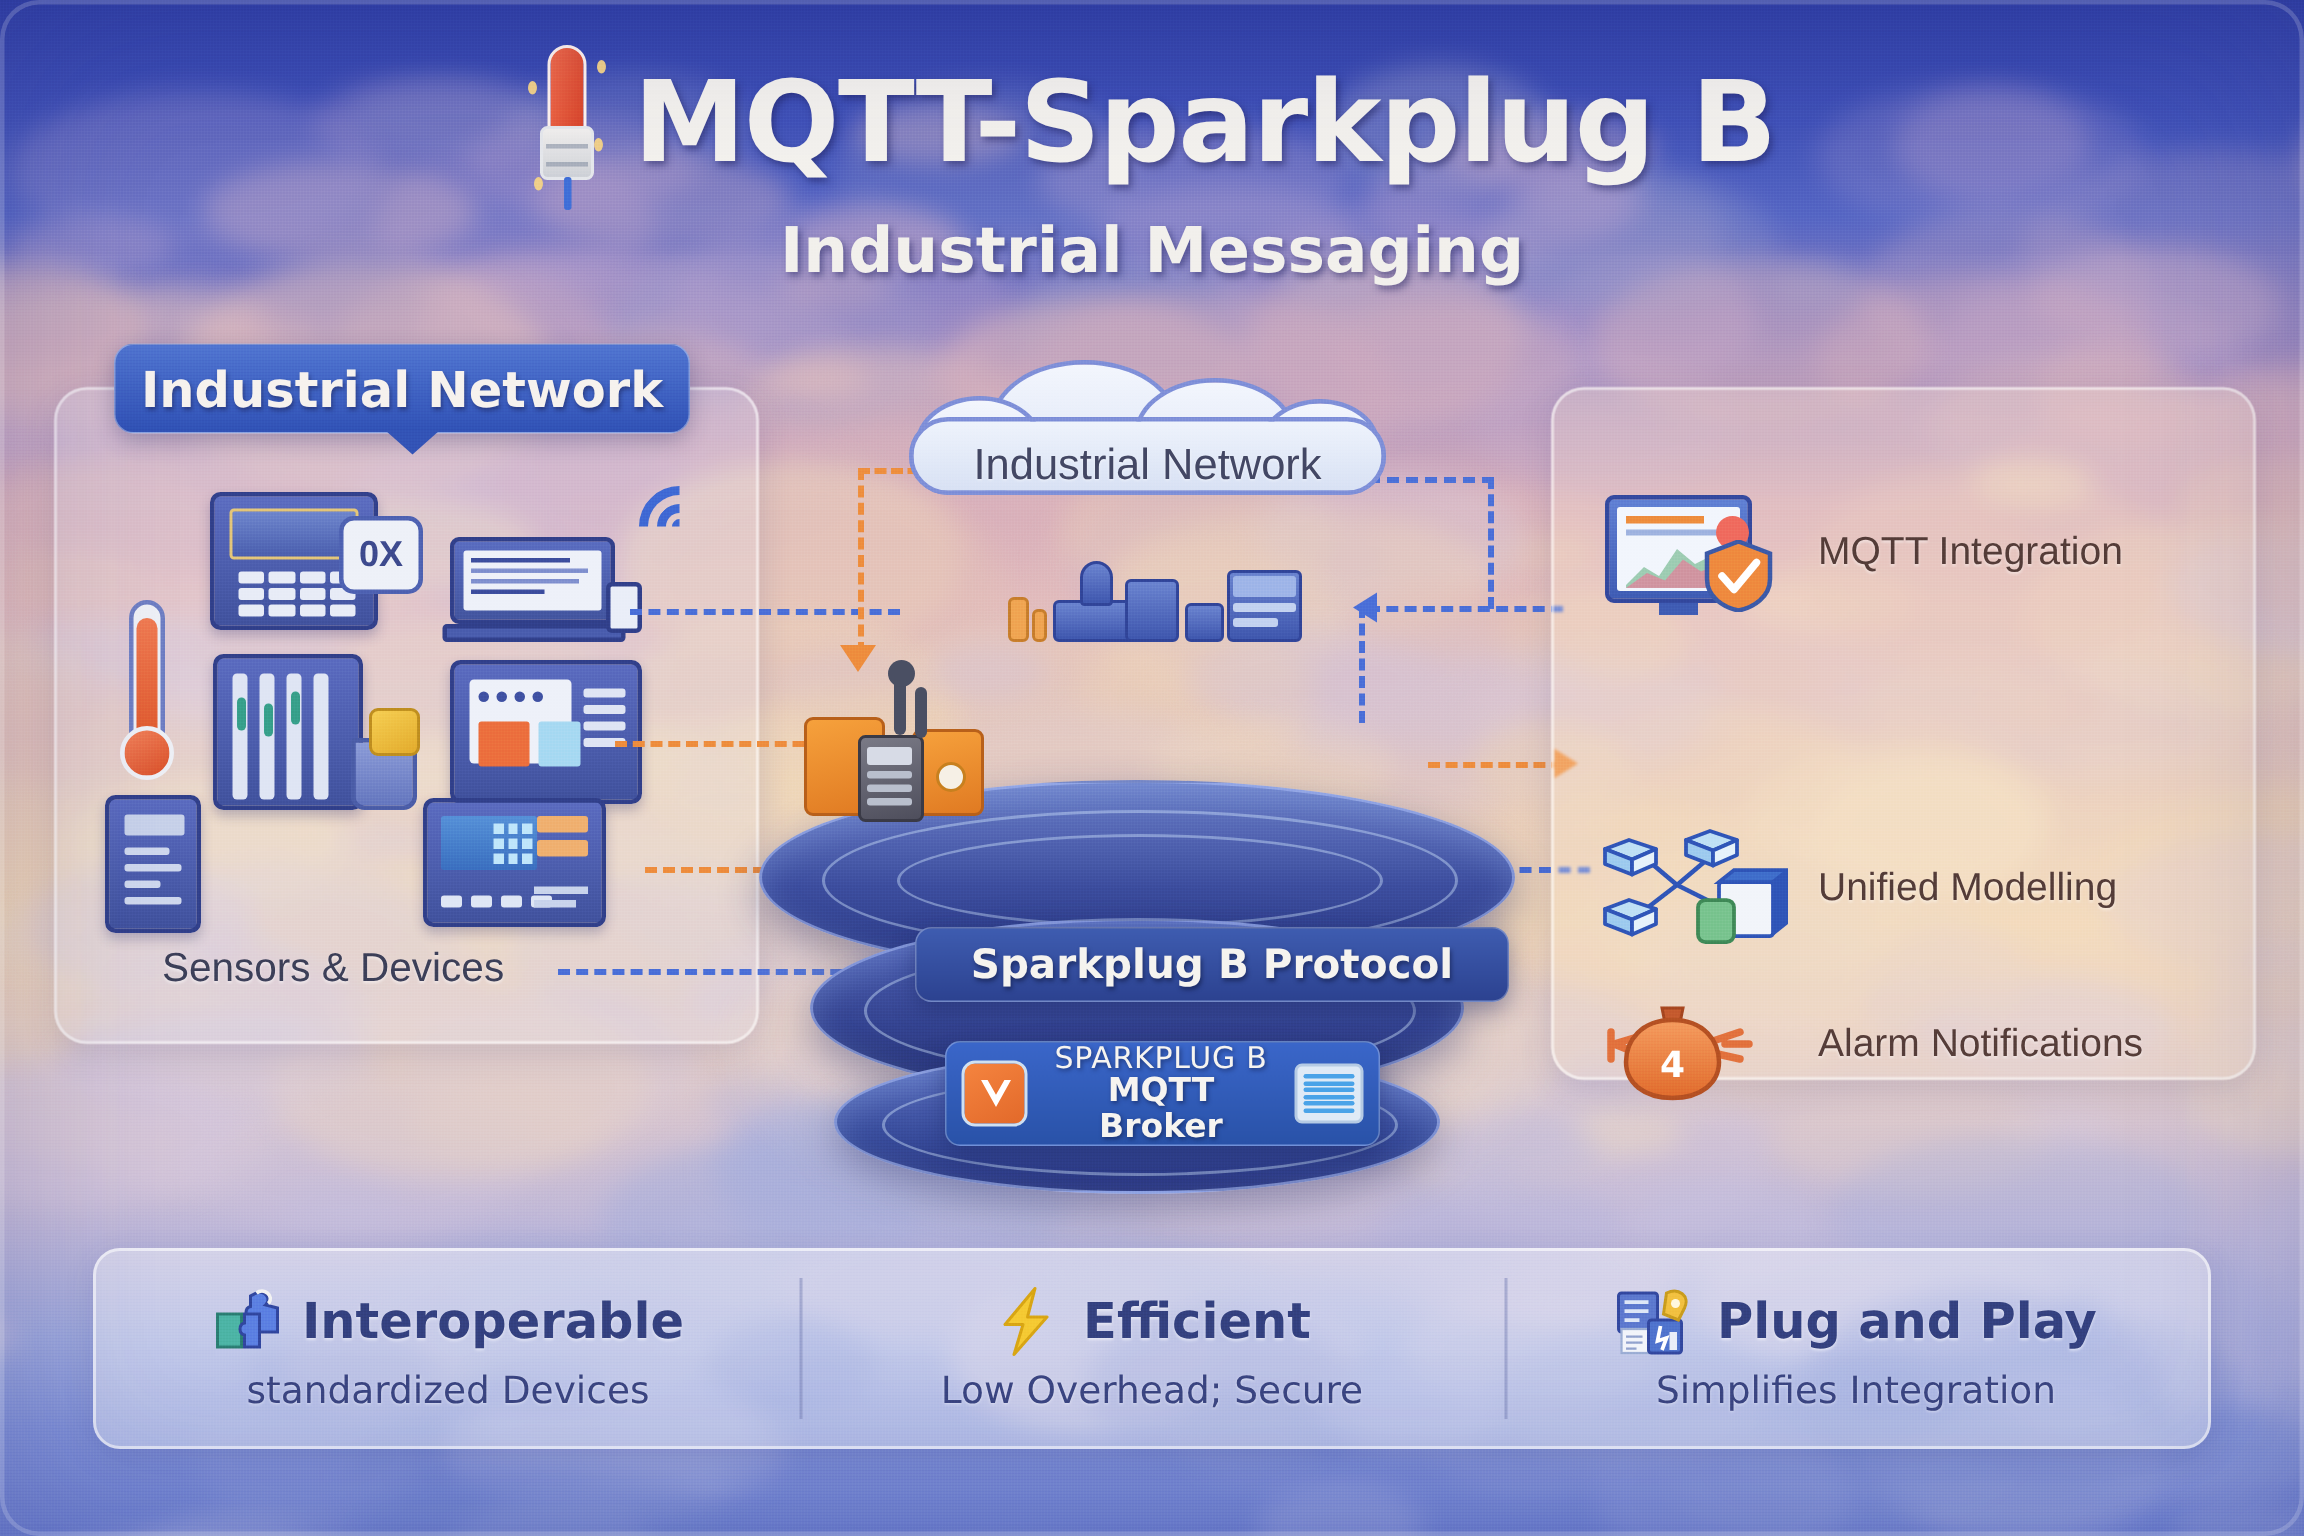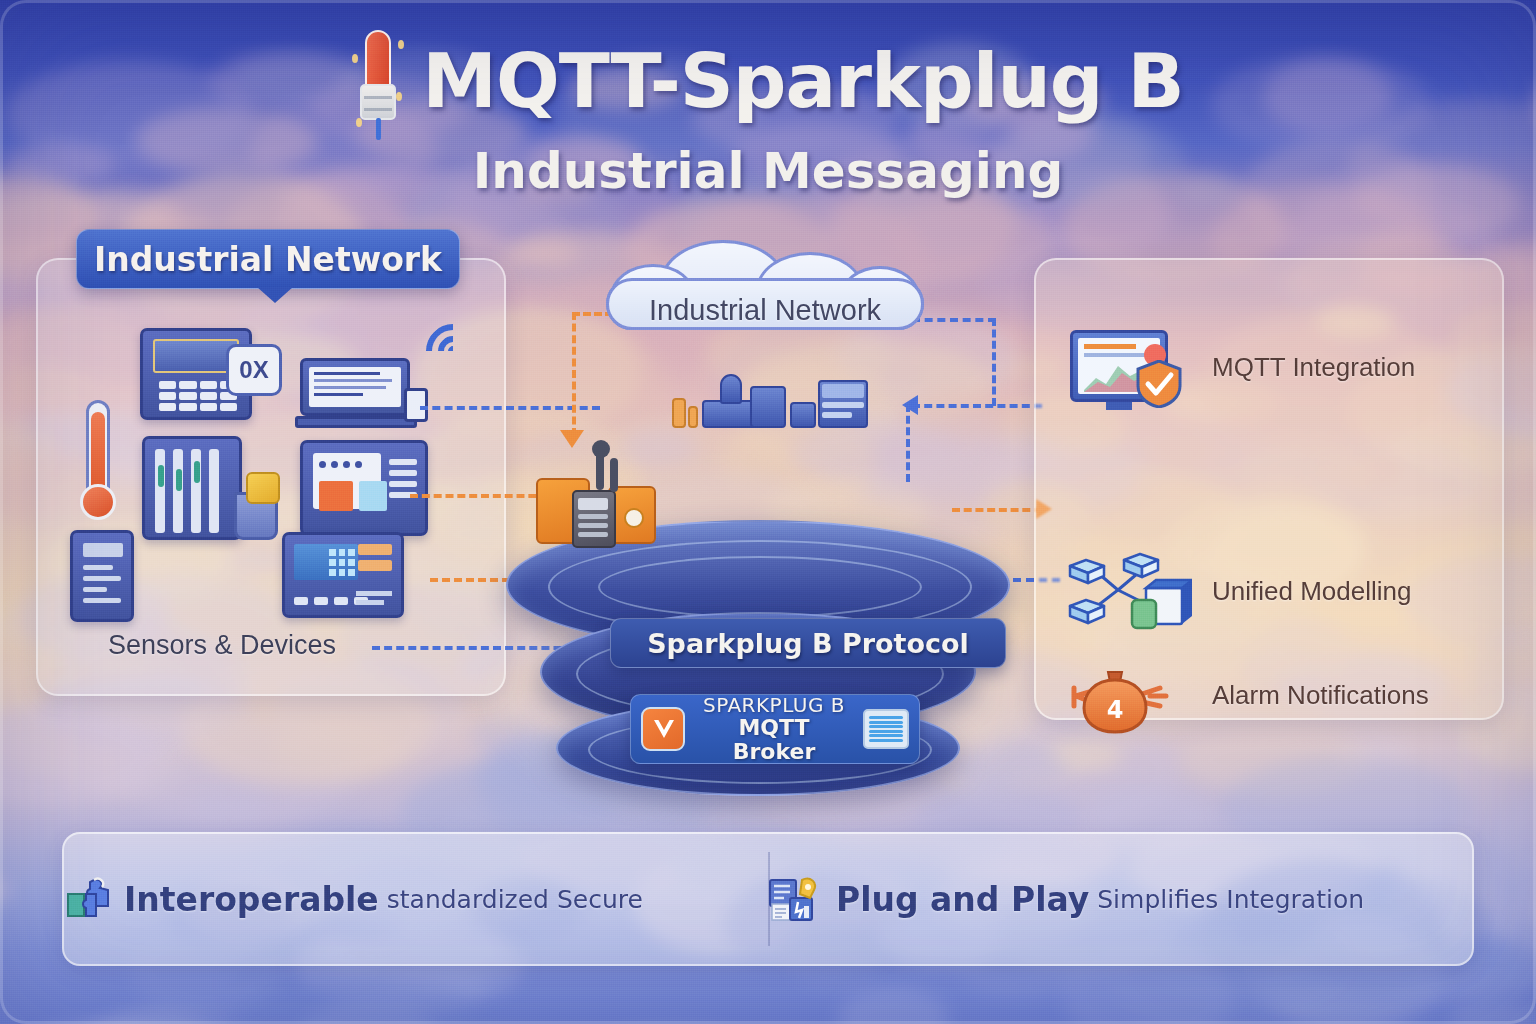--- a/index.html
+++ b/index.html
@@ -72,21 +72,21 @@
     display: flex; align-items: center; justify-content: center; gap: 18px;
   }
   #title-text {
     font-size: 75px; font-weight: bold; color: #f4f2ee;
     letter-spacing: -1px;
     text-shadow: 2px 3px 5px rgba(30,30,90,.5);
     font-family: "DejaVu Sans", sans-serif;
   }
   #subtitle {
     margin-top: 2px;
-    font-size: 50px; font-weight: bold; color: #f2f0ec;
+    font-size: 42px; font-weight: bold; color: #f2f0ec;
     text-shadow: 2px 3px 5px rgba(30,30,90,.5);
     font-family: "DejaVu Sans", sans-serif;
   }
   
   .rocket { position: relative; width: 52px; height: 118px; }
   .rk-body {
     position:absolute; left: 13px; top: 8px; width: 26px; height: 58px;
     background: linear-gradient(100deg,#f26b4b,#d9452a);
     border-radius: 13px 13px 4px 4px;
     border: 2px solid #fff4ef;
@@ -330,21 +330,21 @@
   #footer {
     position: absolute; left: 62px; top: 832px; width: 1412px; height: 134px;
     background: rgba(255,255,255,.40);
     border: 2px solid rgba(255,255,255,.62);
     border-radius: 18px;
     display: flex; align-items: stretch;
     box-shadow: 0 6px 20px rgba(60,60,130,.16);
   }
   .feat {
     flex: 1; position: relative;
-    display:flex; flex-direction: row; align-items:center; gap: 8px;
+    display:flex; flex-direction: column; align-items:center; justify-content:center; gap: 8px;
   }
   .feat + .feat:before {
     content:""; position:absolute; left:0; top: 18px; bottom: 18px;
     border-left: 2px solid rgba(110,120,175,.45);
   }
   .feat-top { display:flex; align-items:center; gap: 12px; }
   .feat-title {
     font-size: 33px; font-weight: bold; color: #33407e;
     font-family: "DejaVu Sans", sans-serif;
     text-shadow: 0 1px 2px rgba(255,255,255,.5);
@@ -964,23 +964,34 @@
         <div class="feat-icon">
           <svg width="48" height="46" viewBox="0 0 48 46">
             <path d="M30 4 C36 2 40 8 36 12 L44 14 L44 30 L26 30 L26 22 C22 20 22 14 26 13 L26 6 Z" fill="#5a7ee2" stroke="#30459e" stroke-width="2"></path>
             <path d="M4 18 L20 18 L20 24 C24 25 24 31 20 32 L20 40 L4 40 Z" fill="#4bb3a4" stroke="#2a7d72" stroke-width="2"></path>
             <path d="M22 18 L32 18 L32 40 L22 40 L22 32 C18 31 18 25 22 24 Z" fill="#5a7ee2" stroke="#30459e" stroke-width="2"></path>
             <path d="M30 4 C35 0 42 6 38 11" stroke="#f2f2f2" stroke-width="2.5" fill="none"></path>
           </svg>
         </div>
         <div class="feat-title">Interoperable</div>
       </div>
-      <div class="feat-sub">standardized Secure</div>
-    </div>
-
+      <div class="feat-sub">standardized Devices</div>
+    </div>
+
+    <div class="feat">
+      <div class="feat-top">
+        <div class="feat-icon">
+          <svg width="48" height="46" viewBox="0 0 48 46">
+            <path d="M28 1 L8 25 L20 25 L14 45 L36 20 L23 20 Z" fill="#f5c932" stroke="#d8a413" stroke-width="2" stroke-linejoin="round"></path>
+          </svg>
+        </div>
+        <div class="feat-title">Efficient</div>
+      </div>
+      <div class="feat-sub">Low Overhead; Secure</div>
+    </div>
 
 
     <div class="feat">
       <div class="feat-top">
         <div class="feat-icon" style="width:56px;">
           <svg width="56" height="46" viewBox="0 0 56 46">
             <rect x="2" y="4" width="26" height="26" rx="2" fill="#5b77ce" stroke="#32479f" stroke-width="2"></rect>
             <path d="M6 10 h16 M6 16 h16 M6 22 h10" stroke="#dde6f7" stroke-width="2.5"></path>
             <rect x="4" y="28" width="18" height="16" fill="#f2f4fa" stroke="#9badd4" stroke-width="1.5"></rect>
             <path d="M7 33 h11 M7 37 h11 M7 41 h7" stroke="#8fa0cd" stroke-width="1.5"></path>

